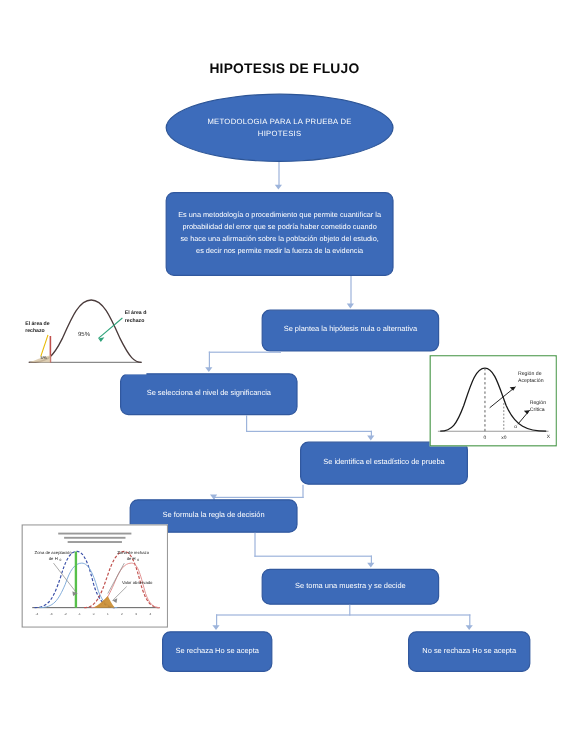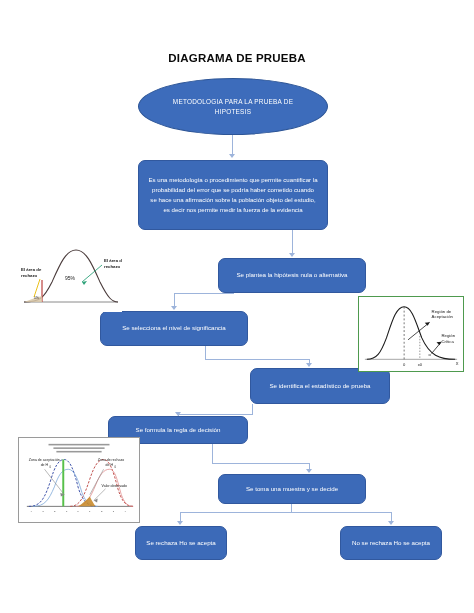--- a/index.html
+++ b/index.html
@@ -47,21 +47,21 @@
   .fig-plain{border:none;}
   .fig-green{border:1.2px solid #4E9A4E;}
   .fig-grey{border:1px solid #9a9a9a;}
   .ftxt{font-family:"Liberation Sans",sans-serif;fill:#222;}
 </style>
 </head>
 <body>
 
 <div id="page">
 
-  <div class="title">DIAGRAMA DE PRUEBA</div>
+  <div class="title">HIPOTESIS DE FLUJO</div>
 
   <div class="node oval" style="left:138px;top:78px;width:190px;height:57px;">
     <span>METODOLOGIA PARA LA PRUEBA DE HIPOTESIS</span>
   </div>
 
   <div class="ln lnv" style="left:232px;top:135px;height:21px;"></div>
   <div class="arrow" style="left:229px;top:154px;"></div>
 
   <div class="node box big" style="left:138px;top:160px;width:190px;height:70px;">
     <span>Es una metodología o procedimiento que permite cuantificar la probabilidad del error que se podría haber cometido cuando se hace una afirmación sobre la población objeto del estudio, es decir nos permite medir la fuerza de la evidencia</span>

